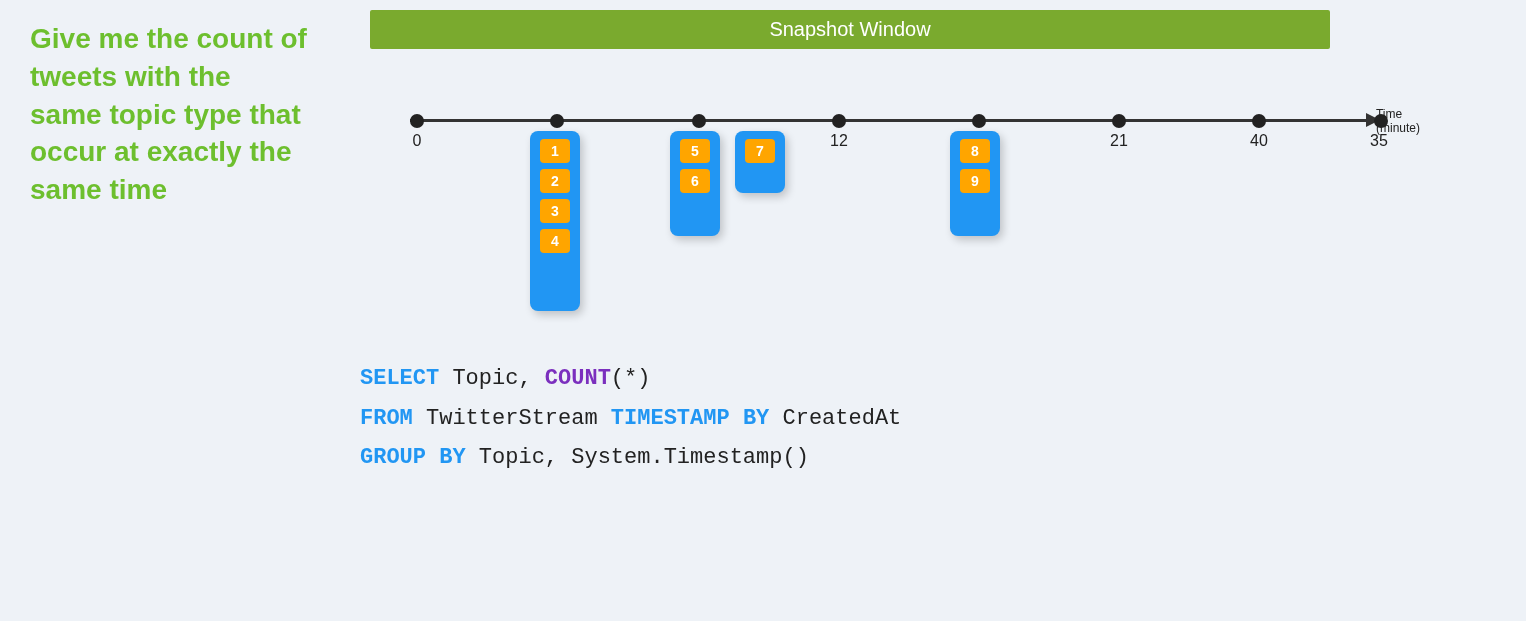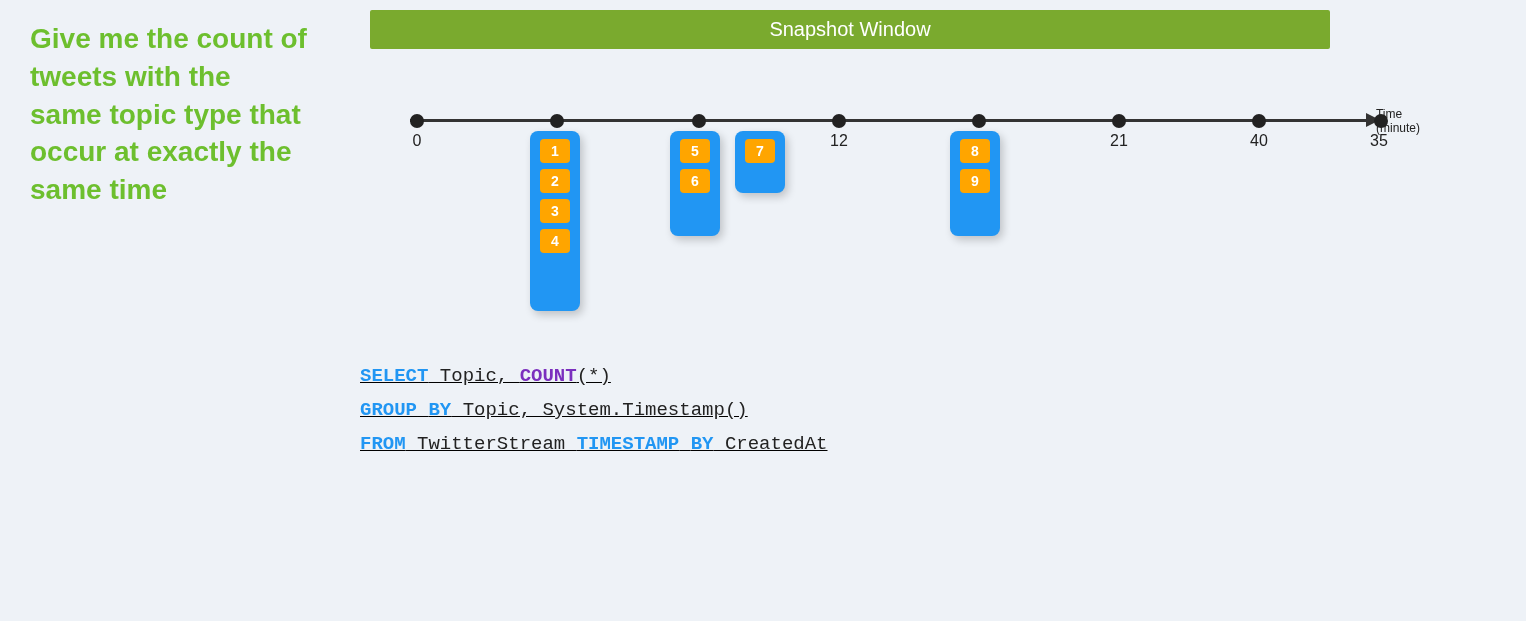--- a/index.html
+++ b/index.html
@@ -152,24 +152,23 @@
       display: flex;
       align-items: center;
       justify-content: center;
     }
 
     
     .sql-section {
       margin-top: 20px;
       margin-left: 0px;
       padding: 20px 0 0 20px;
-      font-size: 19px;
+      font-size: 22px;
       line-height: 1.8;
       font-family: 'Consolas', 'Courier New', monospace;
-      text-decoration: underline;
     }
 
     .kw-select { color: #2196F3; font-weight: 600; }
     .kw-from   { color: #2196F3; font-weight: 600; }
     .kw-group  { color: #2196F3; font-weight: 600; }
     .kw-timestamp { color: #2196F3; font-weight: 600; }
     .kw-by     { color: #2196F3; font-weight: 600; }
     .kw-count  { color: #7b2fbe; font-weight: 700; }
     .plain     { color: #222; }
   </style>
@@ -261,22 +260,22 @@
         </div>
       </div>
 
     </div>
 
     <div class="sql-section">
       <div>
         <span class="kw-select">SELECT</span><span class="plain"> Topic, </span><span class="kw-count">COUNT</span><span class="plain">(*)</span>
       </div>
       <div>
+        <span class="kw-from">FROM</span><span class="plain"> TwitterStream </span><span class="kw-timestamp">TIMESTAMP</span><span class="plain"> </span><span class="kw-by">BY</span><span class="plain"> CreatedAt</span>
+      </div>
+      <div>
         <span class="kw-group">GROUP</span><span class="plain"> </span><span class="kw-by">BY</span><span class="plain"> Topic, System.Timestamp()</span>
       </div>
-      <div>
-        <span class="kw-from">FROM</span><span class="plain"> TwitterStream </span><span class="kw-timestamp">TIMESTAMP</span><span class="plain"> </span><span class="kw-by">BY</span><span class="plain"> CreatedAt</span>
-      </div>
     </div>
 
   </div>
 
 </div>
 
 </body></html>

